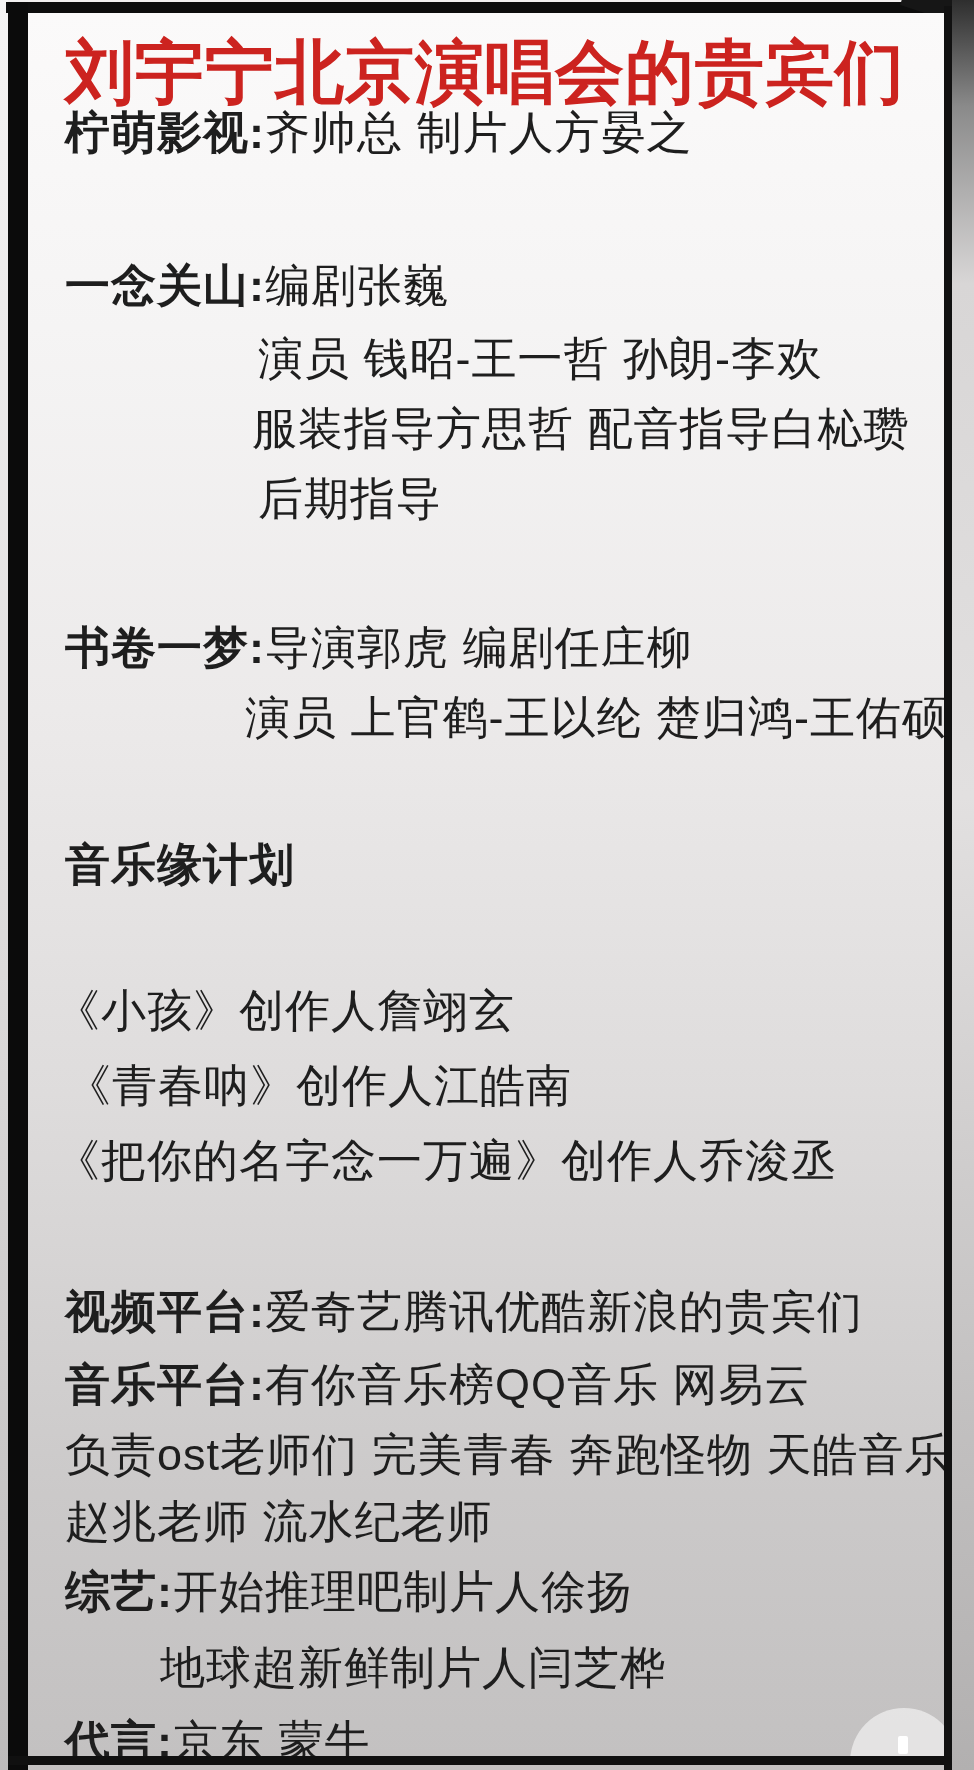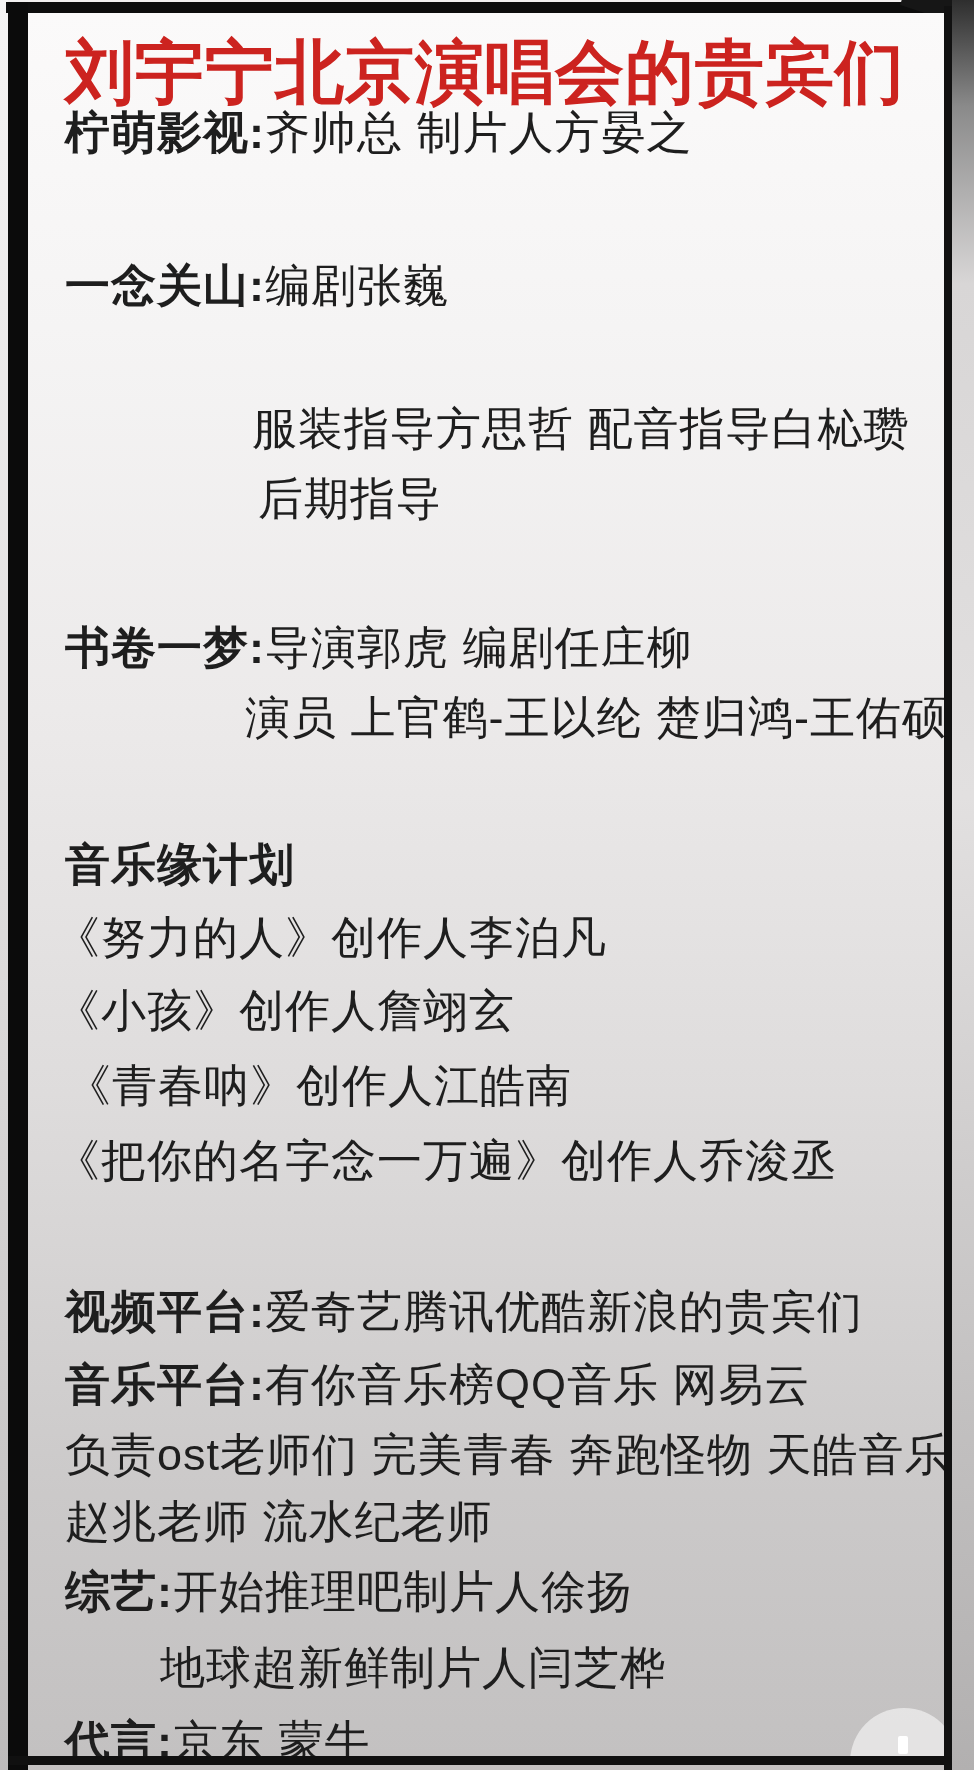--- a/index.html
+++ b/index.html
@@ -85,28 +85,28 @@
   <div class="frame-right"></div>
   <div class="frame-bottom"></div>
   <div class="right-strip"></div>
 
   <div class="content">
     <h1 class="title">刘宇宁北京演唱会的贵宾们</h1>
 
     <div class="line l1"><span class="lbl">柠萌影视:</span><span>齐帅总 制片人方晏之</span></div>
 
     <div class="line l2"><span class="lbl">一念关山:</span><span>编剧张巍</span></div>
+    <div class="line l3"><span>演员 钱昭-王一哲 孙朗-李欢</span></div>
     <div class="line l4"><span>服装指导方思哲 配音指导白杺瓒</span></div>
     <div class="line l5"><span>后期指导</span></div>
 
     <div class="line l7"><span>演员 上官鹤-王以纶 楚归鸿-王佑硕</span></div>
     <div class="line l6"><span class="lbl">书卷一梦:</span><span>导演郭虎 编剧任庄柳</span></div>
 
     <div class="line l8"><span class="lbl">音乐缘计划</span><span></span></div>
-    <div class="line l9"><span>《努力的人》创作人李泊凡</span></div>
     <div class="line l10"><span>《小孩》创作人詹翊玄</span></div>
     <div class="line l11"><span>《青春呐》创作人江皓南</span></div>
     <div class="line l12"><span>《把你的名字念一万遍》创作人乔浚丞</span></div>
 
     <div class="line l13"><span class="lbl">视频平台:</span><span>爱奇艺腾讯优酷新浪的贵宾们</span></div>
     <div class="line l14"><span class="lbl">音乐平台:</span><span>有你音乐榜QQ音乐 网易云</span></div>
     <div class="line l15"><span>负责ost老师们 完美青春 奔跑怪物 天皓音乐</span></div>
     <div class="line l16"><span>赵兆老师 流水纪老师</span></div>
 
     <div class="line l17"><span class="lbl">综艺:</span><span>开始推理吧制片人徐扬</span></div>

